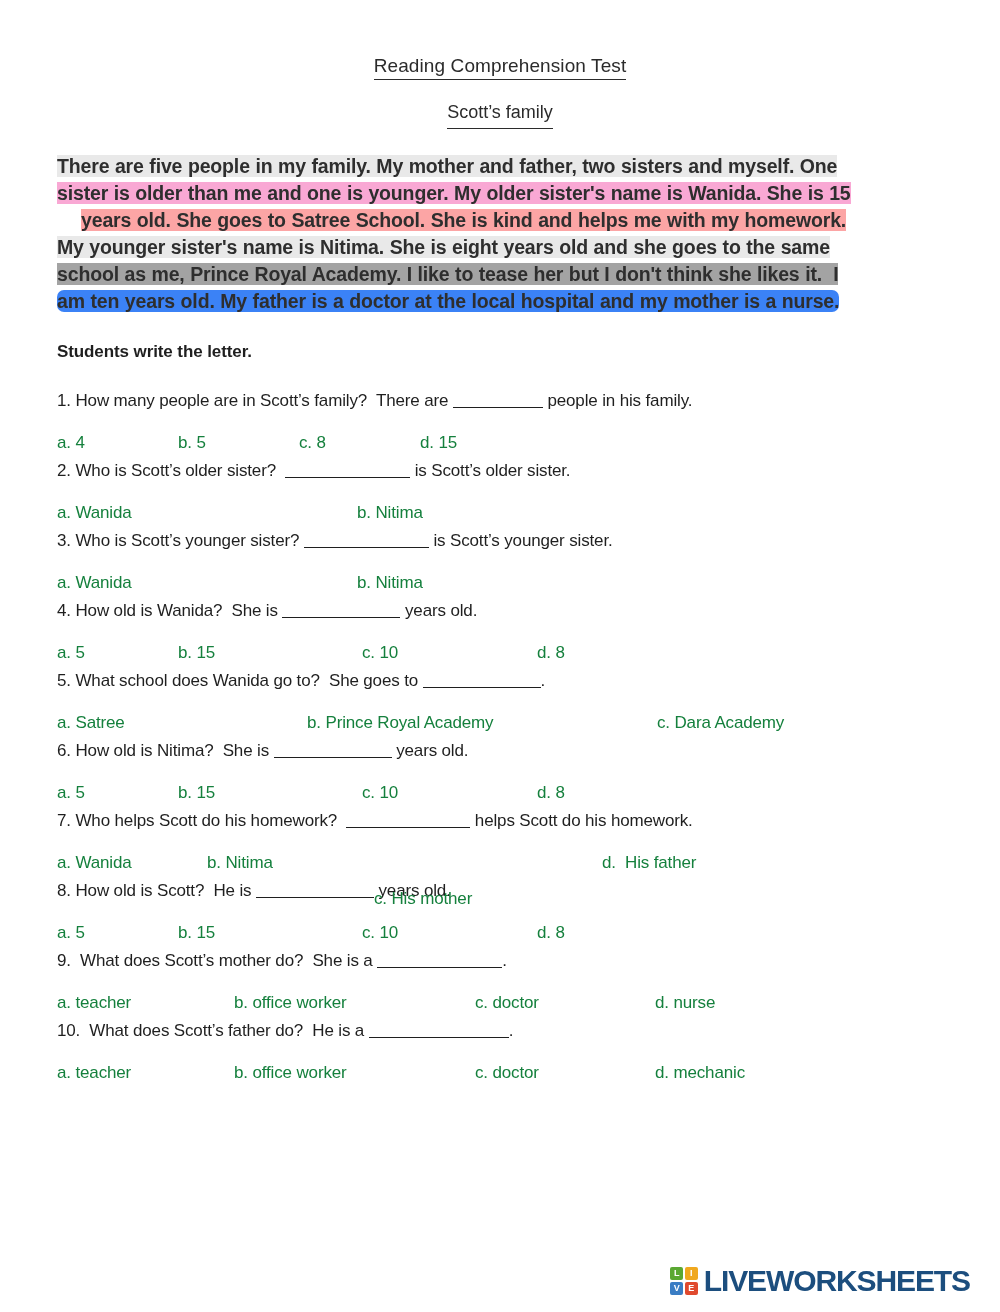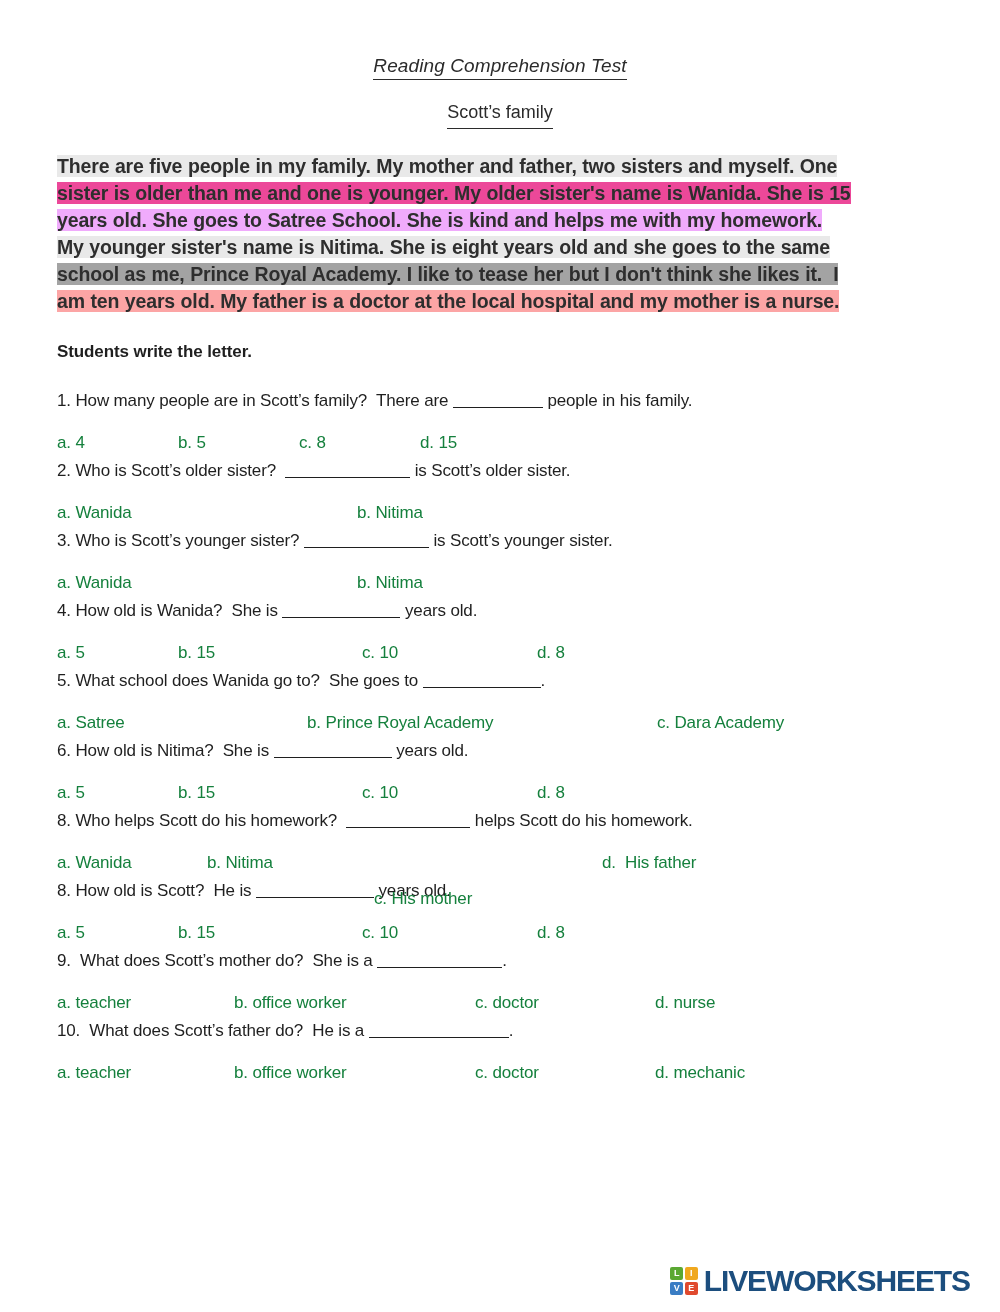--- a/index.html
+++ b/index.html
@@ -21,21 +21,20 @@
     position: relative;
     width: 1000px;
     height: 1312px;
     padding: 0;
   }
 
   
   .title-block {
     text-align: center;
     padding-top: 54px;
-    font-style: italic;
   }
   .doc-title {
     font-size: 19px;
     letter-spacing: 0.1px;
     color: #2b2b2b;
     display: inline-block;
     border-bottom: 1.4px solid #2b2b2b;
     padding-bottom: 1px;
     line-height: 1.25;
   }
@@ -167,25 +166,25 @@
 
   <div class="title-block">
     <span class="doc-title">Reading Comprehension Test</span>
   </div>
   <div class="sub-title-wrap">
     <span class="sub-title">Scott’s family</span>
   </div>
 
   <div class="passage" id="passage">
       <span class="ln"><span style="background: rgb(233, 233, 233);">There are five people in my family. My mother and father, two sisters and myself. One</span></span>
-      <span class="ln"><span style="background: #ec4899;">sister is older than me and one is younger. My older sister's name is Wanida. She is 15</span></span>
-      <span class="ln"><span style="background: #f0abfc;">years old. She goes to Satree School. She is kind and helps me with my homework.</span></span>
+      <span class="ln"><span style="background: #f9a8d4;">sister is older than me and one is younger. My older sister's name is Wanida. She is 15</span></span>
+      <span class="ln"><span style="background: #fca5a5; margin-left: 24px;">years old. She goes to Satree School. She is kind and helps me with my homework.</span></span>
       <span class="ln"><span style="background: rgb(233, 233, 233);">My younger sister's name is Nitima. She is eight years old and she goes to the same</span></span>
       <span class="ln"><span style="background: #a3a3a3;">school as me, Prince Royal Academy. I like to tease her but I don't think she likes it.  I</span></span>
-      <span class="ln"><span style="background: #fca5a5;">am ten years old. My father is a doctor at the local hospital and my mother is a nurse.</span></span>
+      <span class="ln"><span style="background: #3b82f6; border-radius: 7px;">am ten years old. My father is a doctor at the local hospital and my mother is a nurse.</span></span>
     </div>
 
   <div class="instruction">Students write the letter.</div>
 
   <div class="qlist" id="qlist">
       <div class="q-line first"><span>1. How many people are in Scott’s family?  There are </span><span class="blank" style="width: 90px;"> </span><span> people in his family.</span></div>
       <div class="opt-row">
         <span class="opt" style="left: 0px;">a. 4</span>
         <span class="opt" style="left: 121px;">b. 5</span>
         <span class="opt" style="left: 242px;">c. 8</span>
@@ -214,21 +213,21 @@
         <span class="opt" style="left: 250px;">b. Prince Royal Academy</span>
         <span class="opt" style="left: 600px;">c. Dara Academy</span>
       </div>
       <div class="q-line"><span>6. How old is Nitima?  She is </span><span class="blank" style="width: 118px;"> </span><span> years old.</span></div>
       <div class="opt-row">
         <span class="opt" style="left: 0px;">a. 5</span>
         <span class="opt" style="left: 121px;">b. 15</span>
         <span class="opt" style="left: 305px;">c. 10</span>
         <span class="opt" style="left: 480px;">d. 8</span>
       </div>
-      <div class="q-line"><span>8. Who helps Scott do his homework?  </span><span class="blank" style="width: 124px;"> </span><span> helps Scott do his homework.</span></div>
+      <div class="q-line"><span>7. Who helps Scott do his homework?  </span><span class="blank" style="width: 124px;"> </span><span> helps Scott do his homework.</span></div>
       <div class="opt-row">
         <span class="opt" style="left: 0px;">a. Wanida</span>
         <span class="opt" style="left: 150px;">b. Nitima</span>
         <span class="opt" style="left: 317px; margin-top: 36px;">c. His mother</span>
         <span class="opt" style="left: 545px;">d.  His father</span>
       </div>
       <div class="q-line"><span>8. How old is Scott?  He is </span><span class="blank" style="width: 118px;"> </span><span> years old.</span></div>
       <div class="opt-row">
         <span class="opt" style="left: 0px;">a. 5</span>
         <span class="opt" style="left: 121px;">b. 15</span>

